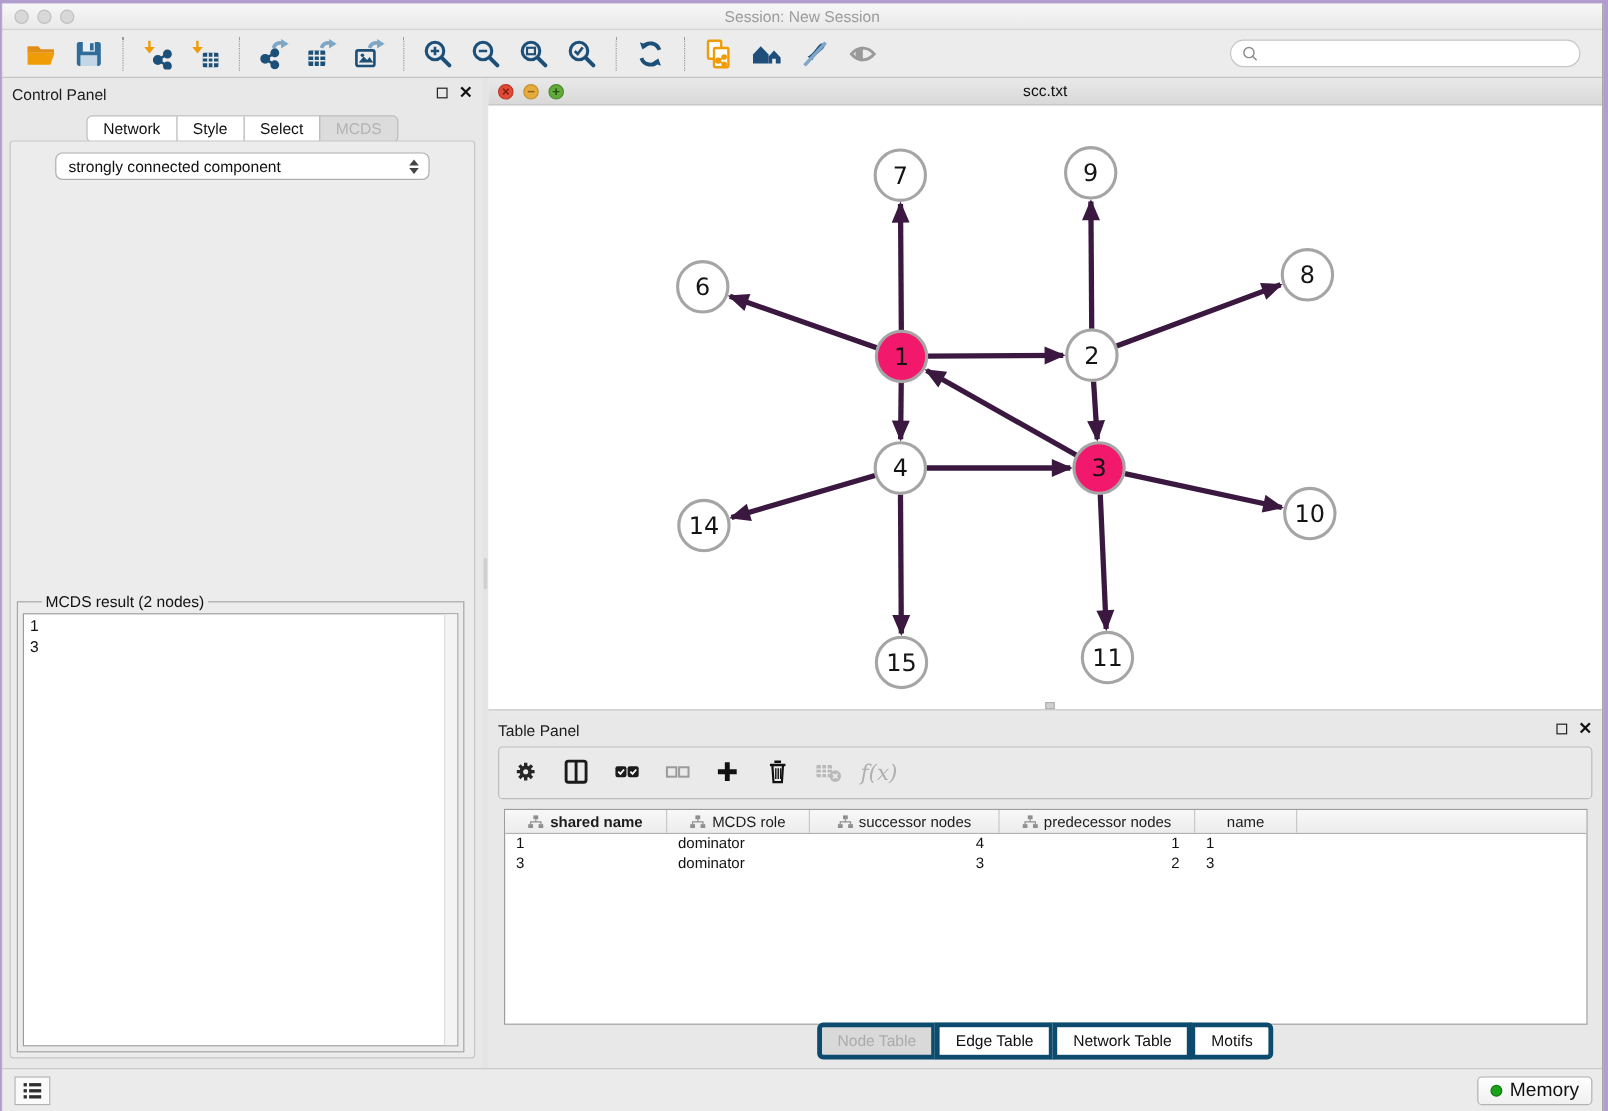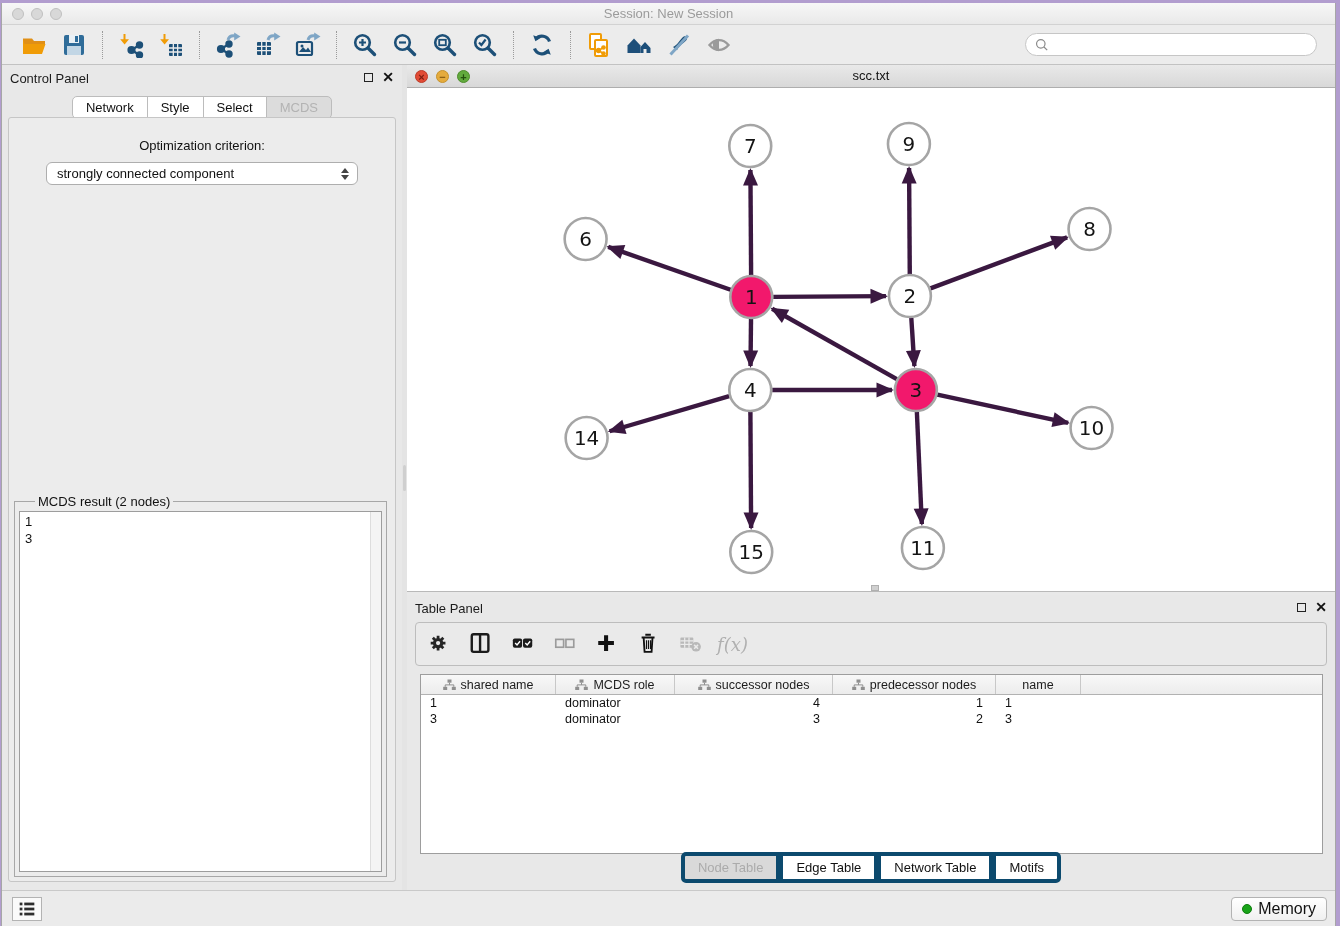--- a/index.html
+++ b/index.html
@@ -281,21 +281,20 @@
           <span class="close-x">✕</span>
         </span>
       </div>
       <div class="tabs-row" id="ctrl-tabs">
           <div class="ctab">Network</div>
           <div class="ctab">Style</div>
           <div class="ctab">Select</div>
           <div class="ctab selected">MCDS</div>
         </div>
       <div class="ctrl-body">
-        <div class="opt-label">Optimization criterion:</div>
         <div class="dropdown">
           <span class="dd-text">strongly connected component</span>
           <span class="dd-arrows">
               <i class="dd-up"></i>
               <i class="dd-down"></i>
             </span>
         </div>
         <fieldset class="result">
           <legend>MCDS result (2 nodes)</legend>
           <div class="result-area">
@@ -458,21 +457,21 @@
                 <circle cx="18.5" cy="16" r="5.2" fill="#b9b9b9"></circle>
                 <path d="M16.4 13.9l4.2 4.2M20.6 13.9l-4.2 4.2" stroke="#eaeaea" stroke-width="1.7"></path>
               </svg>
             </button>
             <button class="tp-icon" style="background: transparent; border: none;">
               <span class="fx-text">f(x)</span>
             </button>
           </div>
         <div class="tablewrap">
           <div class="thead" id="thead">
-              <div class="th" style="width: 135px; flex: 0 0 auto;">
+              <div class="th" style="width: 135px; flex: 0 0 auto; font-weight: bold;">
                 <svg width="13" height="12" viewBox="0 0 13 12">
                   <g fill="#8f8f8f">
                     <rect x="4.5" y="0.5" width="4" height="3.2"></rect>
                     <rect x="0.2" y="7.8" width="4" height="3.2"></rect>
                     <rect x="8.8" y="7.8" width="4" height="3.2"></rect>
                   </g>
                   <path d="M6.5 3.7v2.2M2.2 7.8V5.9h8.6v1.9" stroke="#8f8f8f" fill="none" stroke-width="1"></path>
                 </svg>
                 <span>shared name</span>
               </div>

